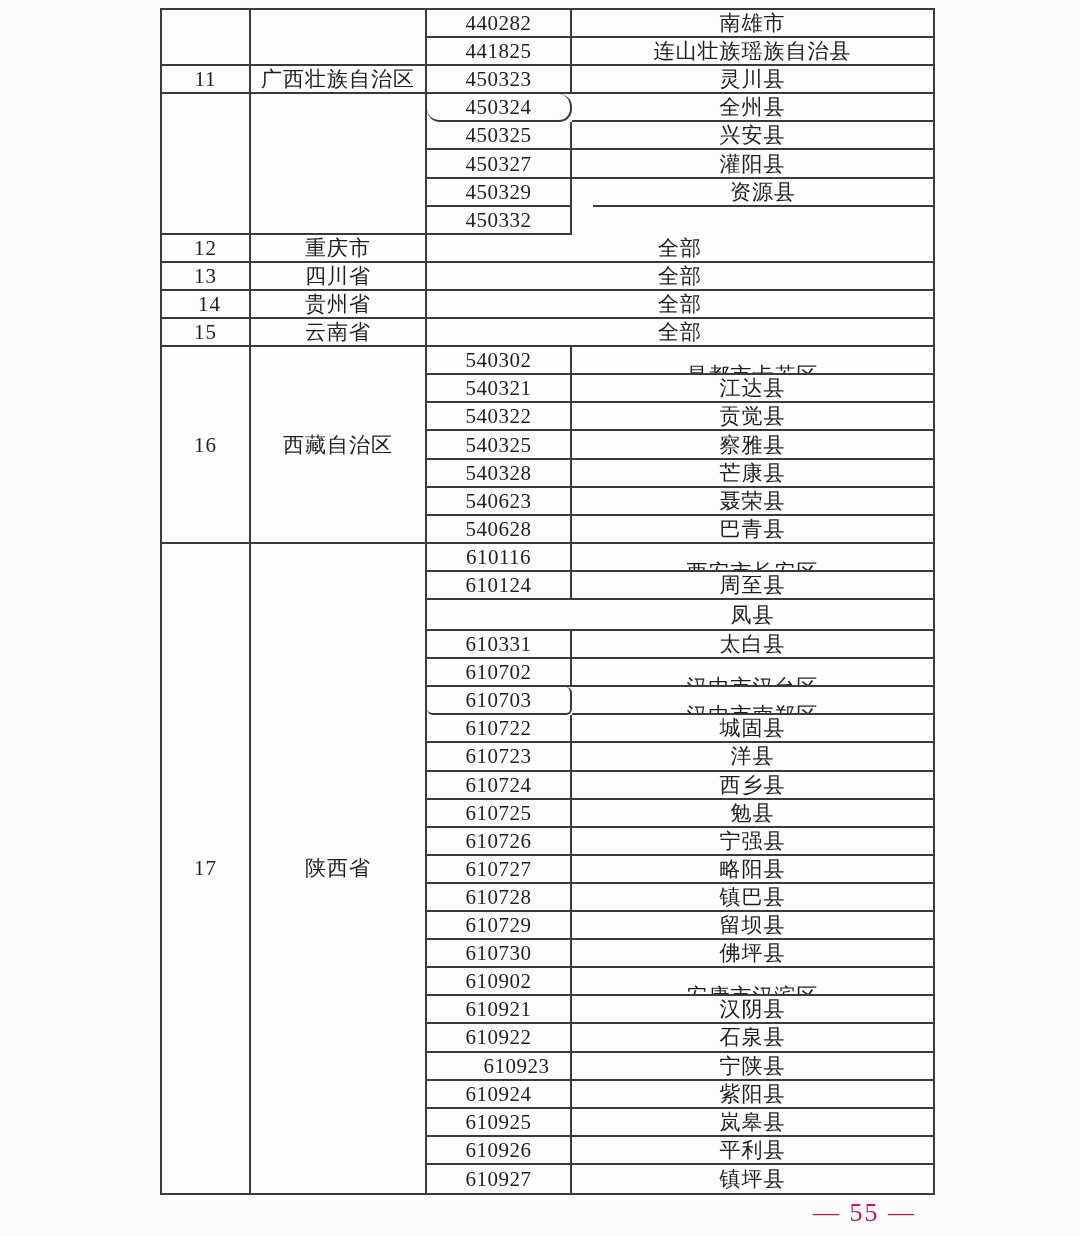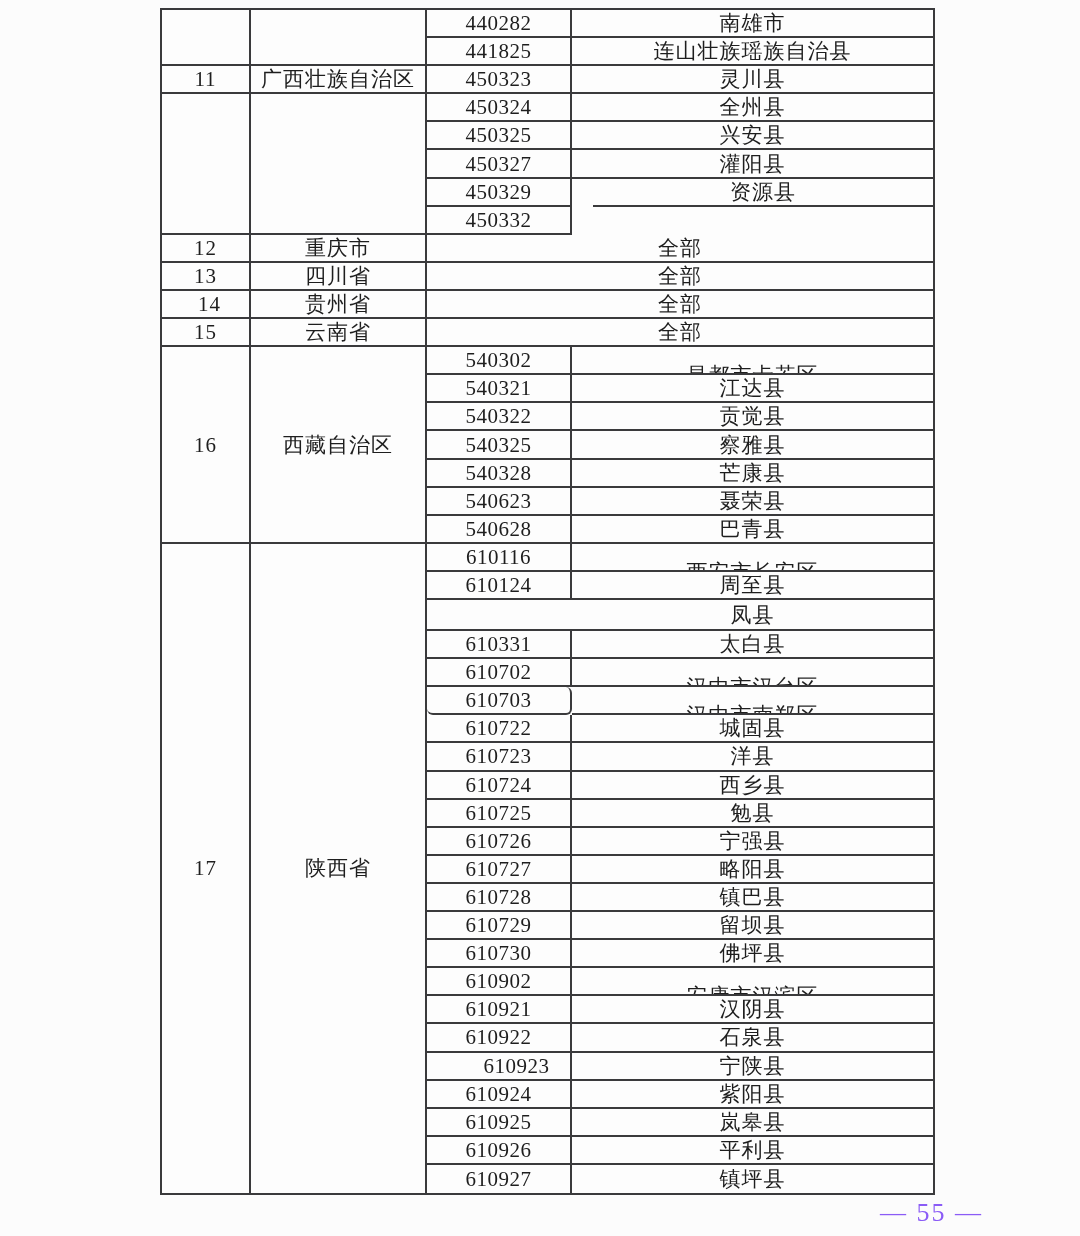--- a/index.html
+++ b/index.html
@@ -28,21 +28,21 @@
     box-sizing:border-box;
   }
   .cell.code{letter-spacing:0.5px;}
   .cell.no-br{border-right:none;}
   .cell.no-bb{border-bottom:none;}
   .cell.clipped span{
     position:absolute;top:15px;left:0;right:0;text-align:center;
   }
   .page-footer{
     position:absolute;left:813px;top:1198px;width:170px;
-    text-align:right;font-size:26px;color:#8b5cf6;letter-spacing:2px;
+    text-align:left;font-size:26px;color:#be185d;letter-spacing:2px;
     white-space:nowrap;
   }
 </style>
 </head>
 <body>
 
 <div class="table-grid">
     <div class="cell" style="grid-area: 1 / 1 / 3;">
       <span></span>
     </div>
@@ -108,21 +108,21 @@
     </div>
     <div class="cell no-br" style="grid-area: 2 / 4;">
       <span>连山壮族瑶族自治县</span>
     </div>
     <div class="cell code" style="grid-area: 3 / 3;">
       <span>450323</span>
     </div>
     <div class="cell no-br" style="grid-area: 3 / 4;">
       <span>灵川县</span>
     </div>
-    <div class="cell code" style="grid-area: 4 / 3;">
+    <div class="cell code" style="grid-area: 4 / 3; border-radius: 13px;">
       <span>450324</span>
     </div>
     <div class="cell no-br" style="grid-area: 4 / 4;">
       <span>全州县</span>
     </div>
     <div class="cell code" style="grid-area: 5 / 3;">
       <span>450325</span>
     </div>
     <div class="cell no-br" style="grid-area: 5 / 4;">
       <span>兴安县</span>

